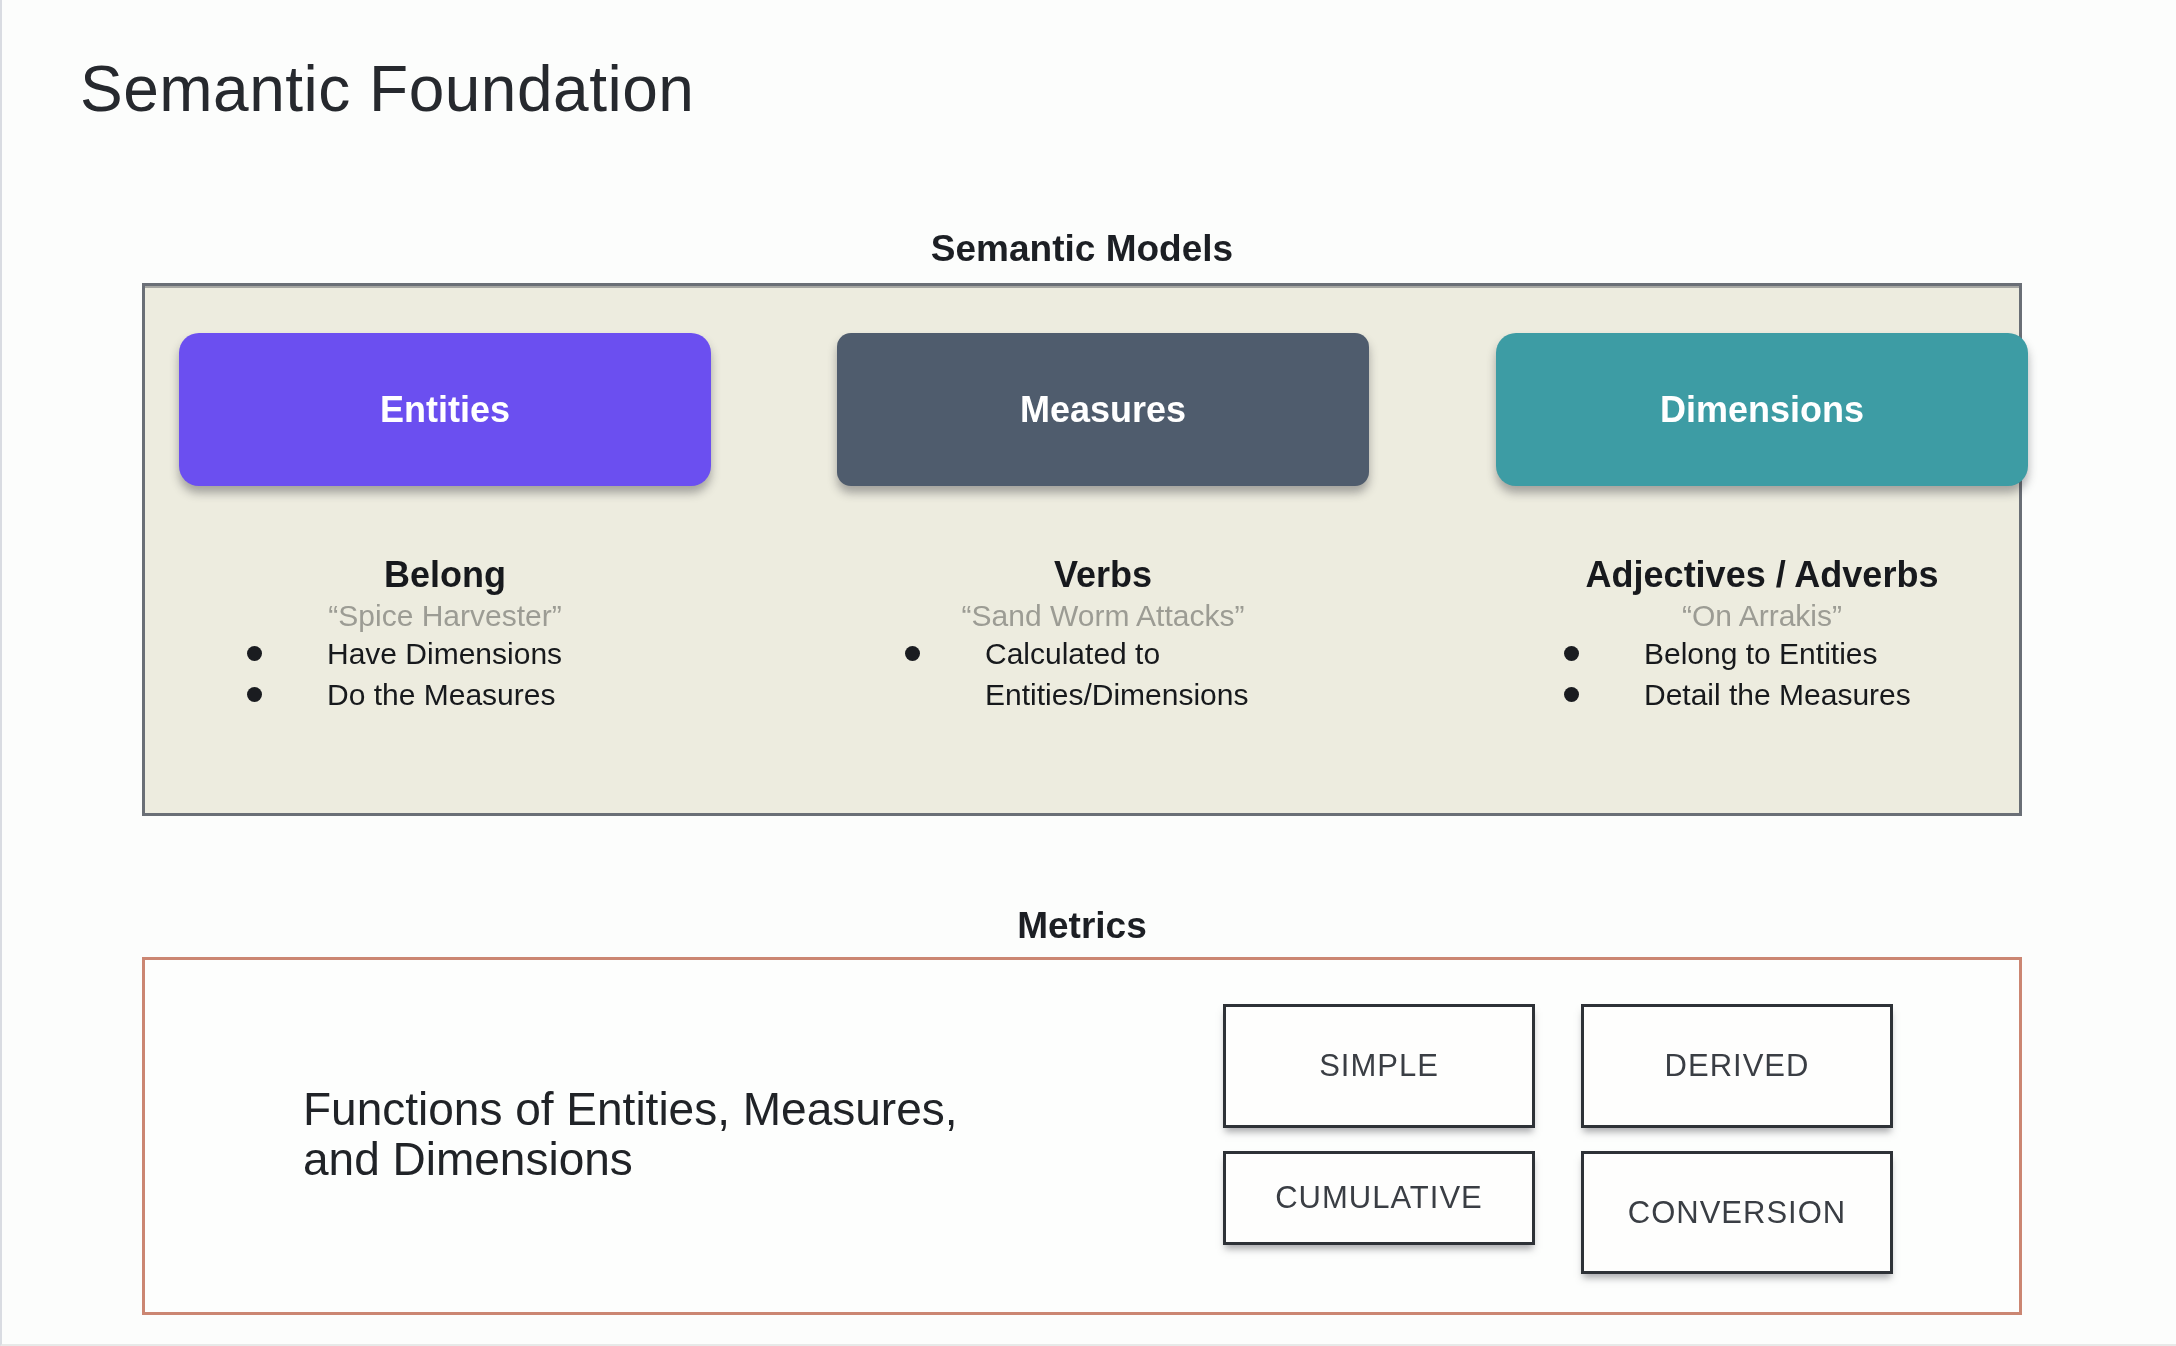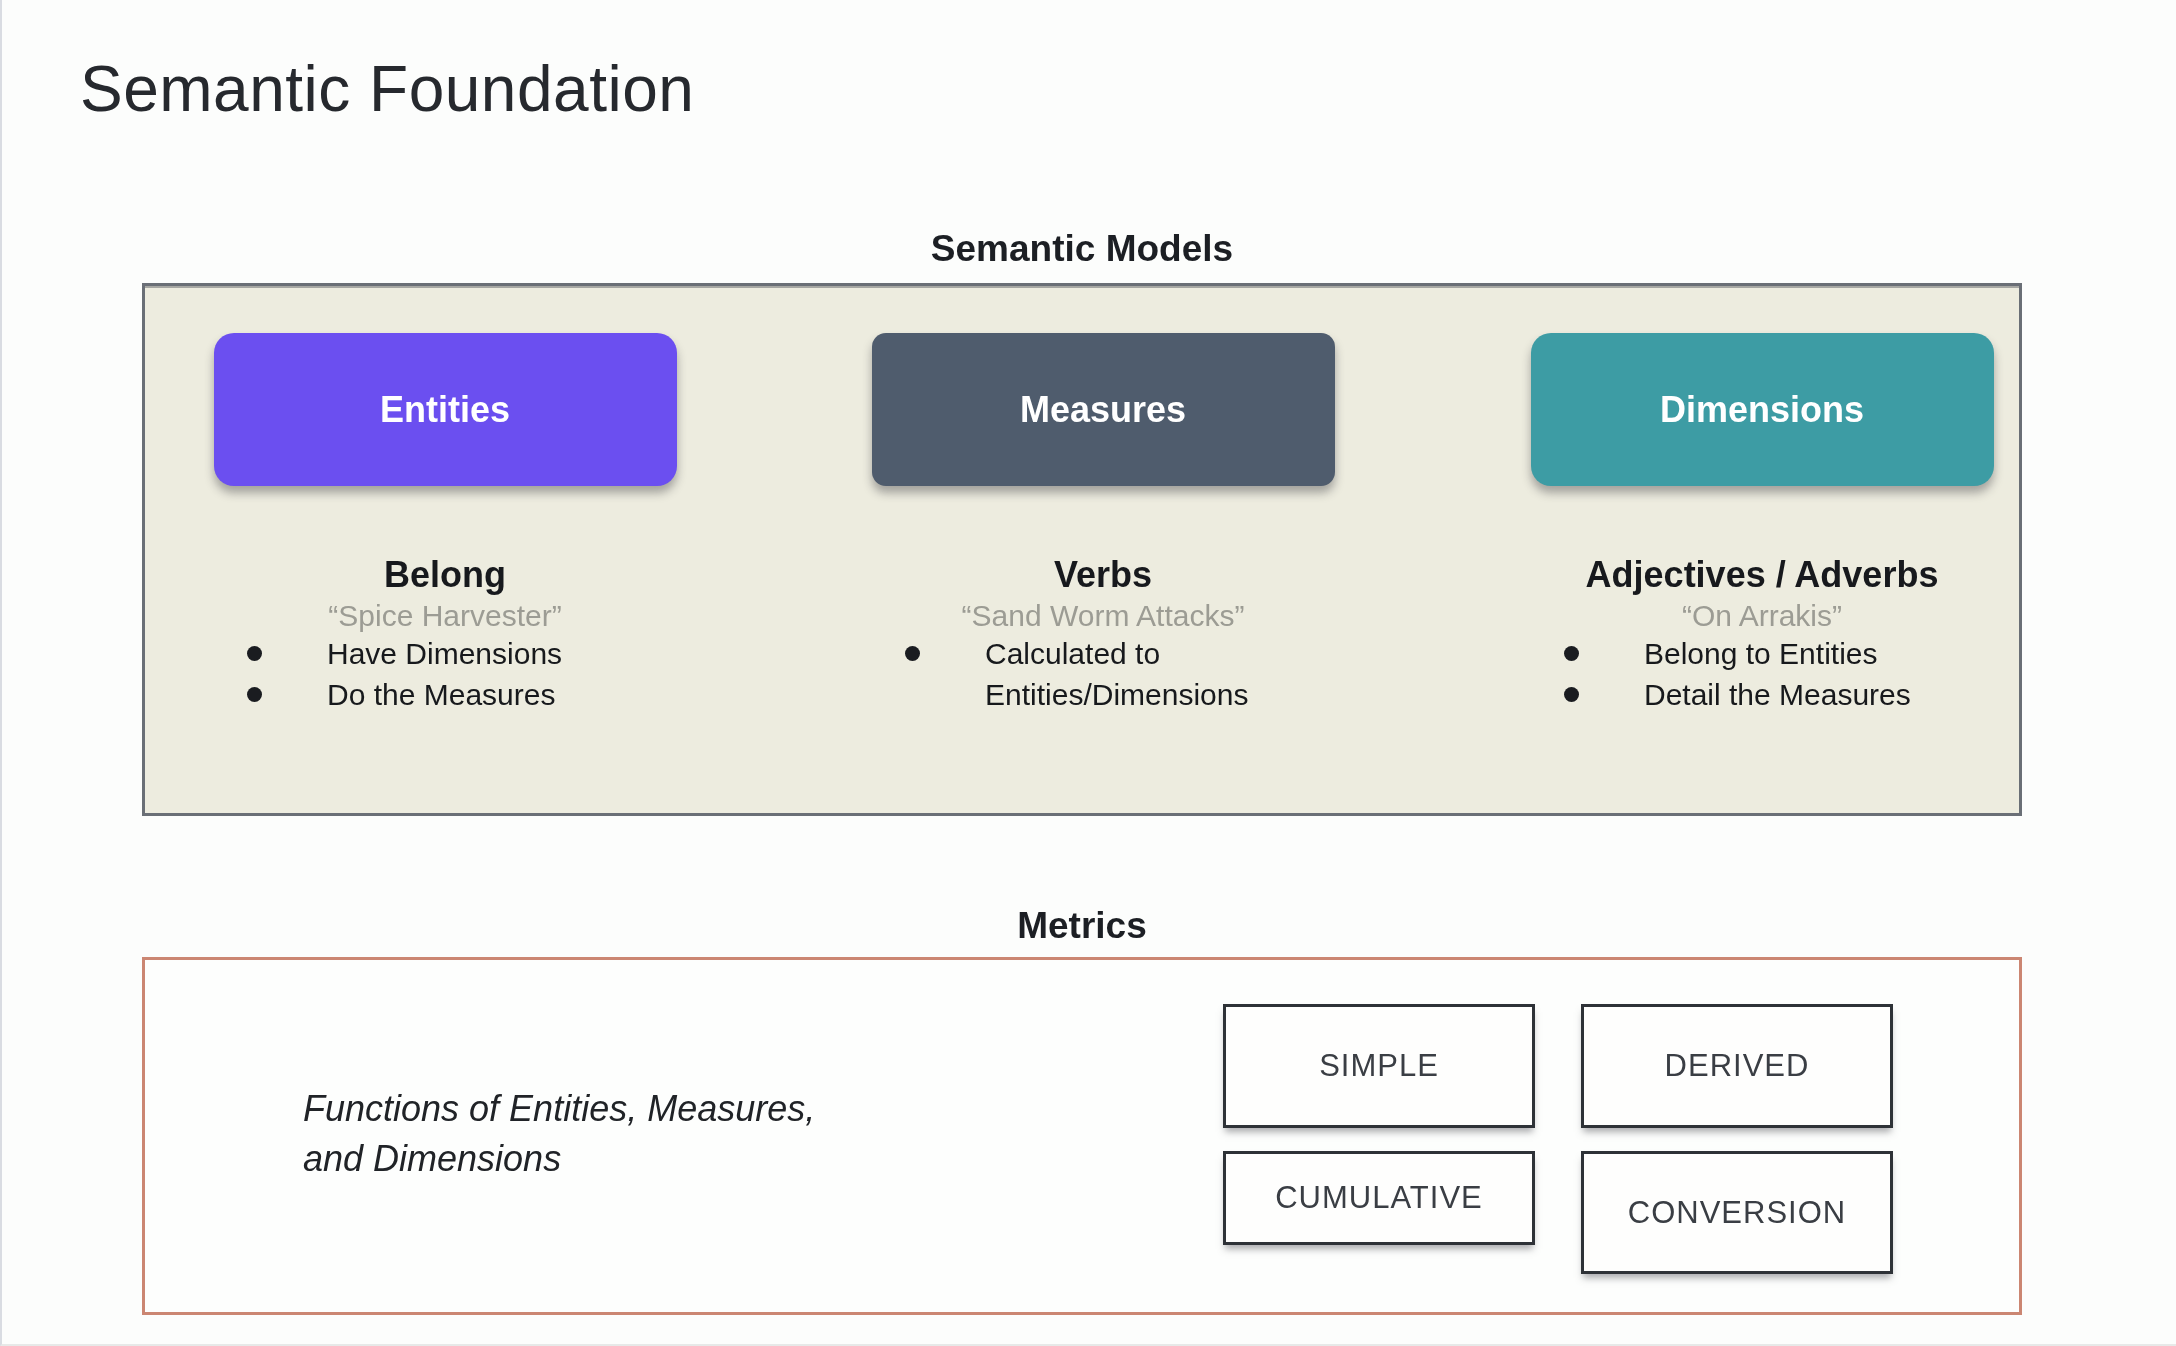--- a/index.html
+++ b/index.html
@@ -43,21 +43,21 @@
   }
   .sm-col {
     position:absolute; top:47px; width:560px;
     text-align:center;
   }
   .sm-col.c1 { left:20px; }
   .sm-col.c2 { left:678px; }
   .sm-col.c3 { left:1337px; }
 
   .pill {
-    width:463px; height:153px;
+    width:532px; height:153px;
     margin:0 auto;
     border-radius:20px;
     display:flex; align-items:center; justify-content:center;
     color:#ffffff; font-size:36px; font-weight:700;
     box-shadow:0 7px 10px rgba(45,45,52,.38);
   }
 
   .pos-heading {
     margin-top:68px;
     font-size:36px; font-weight:700; color:#17191d;
@@ -87,21 +87,21 @@
 
   
   .metrics-panel {
     position:absolute; left:140px; top:957px;
     width:1880px; height:358px;
     background:#fdfefd;
     border:3px solid #cb8672;
   }
   .metrics-desc {
     position:absolute; left:158px; top:124px;
-    font-size:36px; color:#202327; line-height:50px;font-style:italic;
+    font-size:46px; color:#202327; line-height:50px;
   }
   .metric-box {
     position:absolute;
     width:312px; height:124px;
     background:#fefefd;
     border:3px solid #2e3237;
     display:flex; align-items:center; justify-content:center;
     font-size:31px; color:#3a3e44; letter-spacing:1px;
     box-shadow:0 6px 7px -2px rgba(90,90,95,.5);
   }

